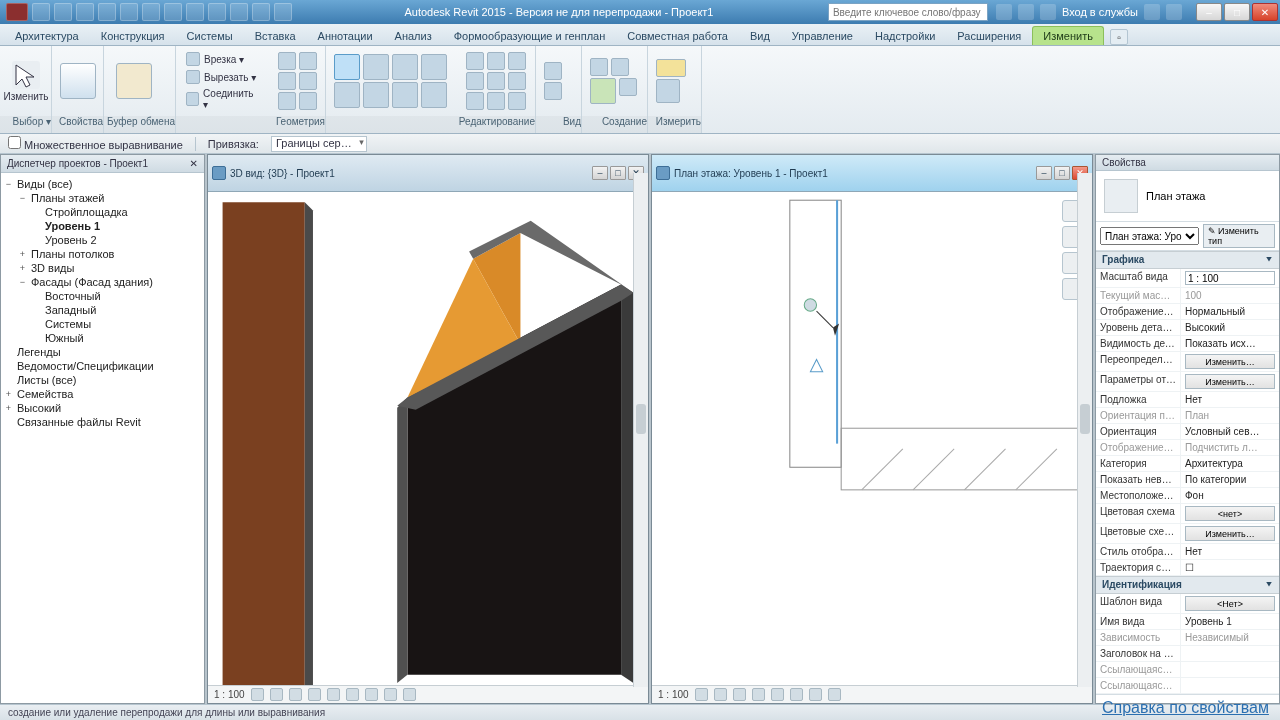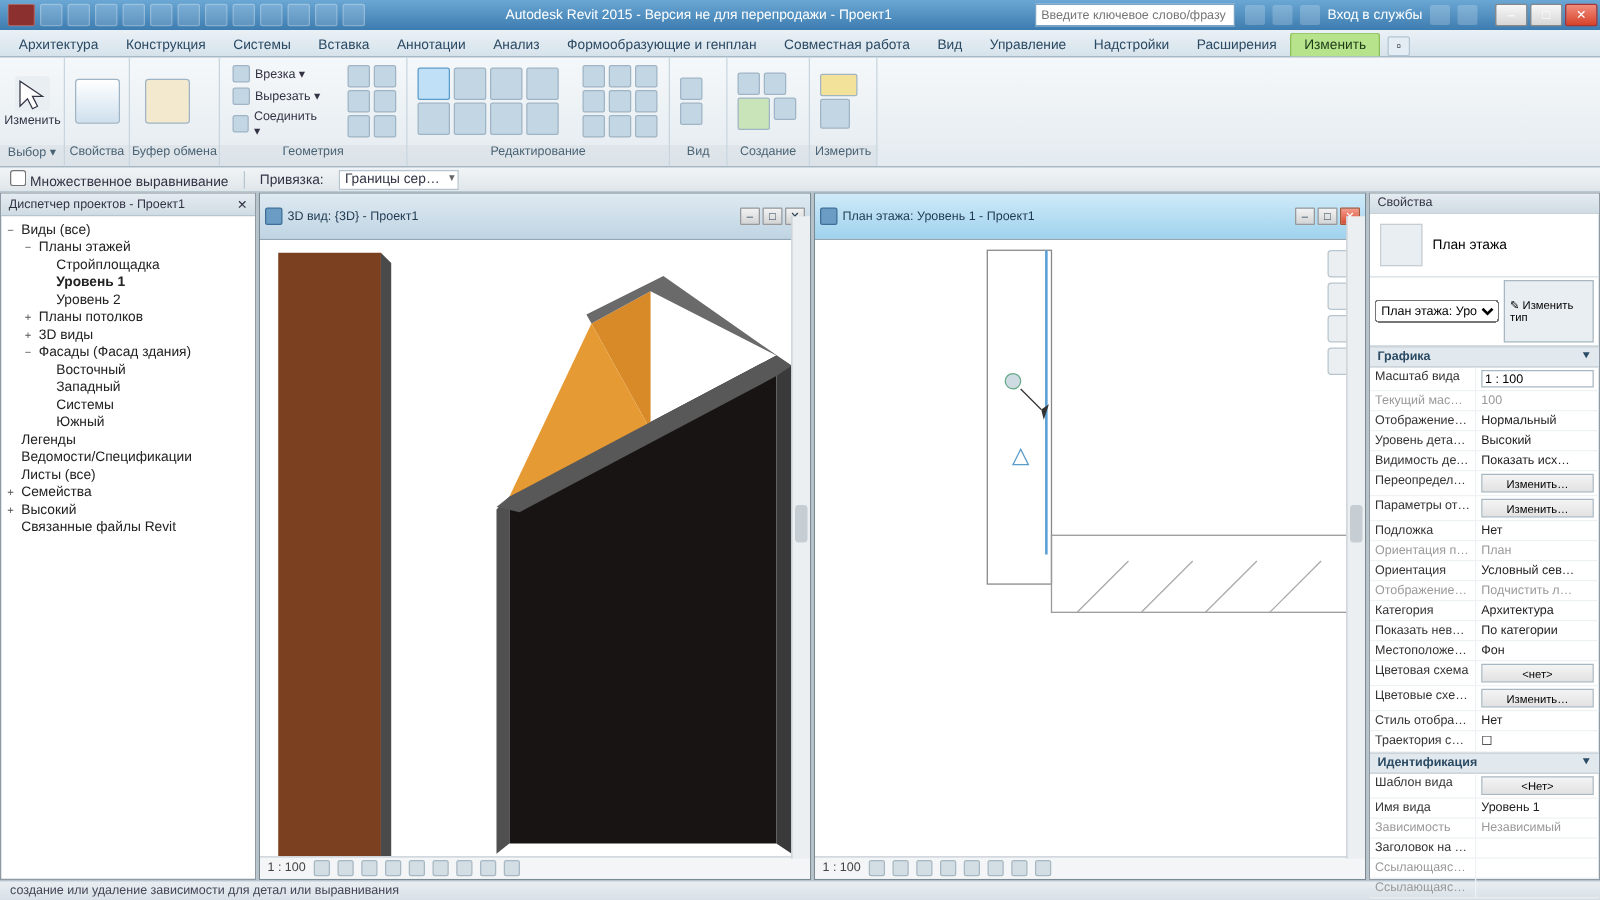--- a/index.html
+++ b/index.html
@@ -20,21 +20,21 @@
 
 .ribtabs { height: 22px; background: linear-gradient(#eaf1f6,#d6e2eb); display: flex; align-items: flex-end; padding: 0 4px; border-bottom: 1px solid #9fb4c4; }
 .ribtab { padding: 3px 10px; font-size: 11px; color: #2b4a63; border: 1px solid transparent; border-bottom: none; border-radius: 3px 3px 0 0; }
 .ribtab.active { background: #b7e38c; border-color: #8bbf5a; color: #1d3a17; }
 .ribtab-x { margin-left: 6px; width: 18px; height: 16px; display:flex; align-items:center; justify-content:center; font-size:10px; background:#e4edf3; border:1px solid #b3c5d2; border-radius:2px; }
 
 
 .ribbon { height: 88px; background: linear-gradient(#f5f8fa,#e4ebf0); border-bottom: 1px solid #9fb4c4; display: flex; }
 .rpanel { display: flex; flex-direction: column; border-right: 1px solid #c8d5de; }
 .rpanel-body { flex: 1; display: flex; align-items: center; gap: 19px; padding: 4px 8px; }
-.rpanel-title { height: 17px; font-size: 10px; text-align: center; color: #4a6374; background: rgba(0,0,0,.03); }
+.rpanel-title { height: 17px; font-size: 10px; text-align: right; color: #4a6374; background: rgba(0,0,0,.03); }
 .rbtn { display:flex; flex-direction:column; align-items:center; justify-content:center; gap:2px; padding: 2px 4px; min-width: 36px; border-radius:3px; }
 .rbtn .ico { width: 28px; height: 28px; background: #c3d6e4; border: 1px solid #9fb4c4; border-radius: 3px; }
 .rbtn .ico.big { width: 36px; height: 36px; }
 .rbtn .lbl { font-size: 10px; color:#334; text-align:center; line-height:1.1; }
 .rcol { display:flex; flex-direction:column; gap:2px; }
 .rsmall { display:flex; align-items:center; gap:4px; font-size:10px; color:#334; padding:1px 2px; border-radius:2px; }
 .rsmall .si { width:14px; height:14px; background:#c3d6e4; border:1px solid #9fb4c4; border-radius:2px; }
 .ricon { width:18px; height:18px; background:#c3d6e4; border:1px solid #9fb4c4; border-radius:2px; }
 .rrow { display:flex; gap:3px; }
 
@@ -77,21 +77,21 @@
 
 .shape3d { position:absolute; left:0; top:0; width:100%; height:100%; }
 
 
 .props { width: 185px; background:#fff; border:1px solid #8d9aa3; display:flex; flex-direction:column; }
 .props-hdr { height:18px; background:linear-gradient(#e5ecf1,#cfdbe3); border-bottom:1px solid #b6c5cf; font-size:10px; color:#334; padding:2px 6px; }
 .props-type { display:flex; align-items:center; gap:8px; padding:8px; border-bottom:1px solid #d4dde3; }
 .props-type .tico { width:34px; height:34px; background:#e9eef2; border:1px solid #c6ced3; }
 .props-sel { display:flex; align-items:center; gap:4px; padding:2px 4px; border-bottom:1px solid #d4dde3; }
 .props-sel select { flex:1; font-size:10px; height:18px; }
-.props-sel .ebtn { font-size:9px; border:1px solid #a8b8c2; background:#e9eef2; padding:14px 4px; }
+.props-sel .ebtn { font-size:9px; border:1px solid #a8b8c2; background:#e9eef2; padding:1px 4px; }
 .pgroup { background:#e2e9ee; font-size:10px; font-weight:bold; color:#2b4a63; padding:2px 6px; border-top:1px solid #c6ced3; border-bottom:1px solid #c6ced3; display:flex; }
 .pgroup .ex { margin-left:auto; font-weight:normal; }
 .prow { display:flex; font-size:10px; border-bottom:1px solid #eef2f4; }
 .prow .pk { width: 84px; padding:2px 4px; color:#333; overflow:hidden; white-space:nowrap; text-overflow:ellipsis; }
 .prow .pv { flex:1; padding:2px 4px; color:#222; border-left:1px solid #eef2f4; white-space:nowrap; overflow:hidden; text-overflow:ellipsis; }
 .prow .pv input { width:100%; border:1px solid #a8b8c2; font-size:10px; padding:0 2px; height:14px; }
 .prow .pv button { width:100%; font-size:9px; border:1px solid #a8b8c2; background:linear-gradient(#f4f4f4,#e2e2e2); height:15px; }
 .prow.dim .pk, .prow.dim .pv { color:#999; }
 .props-foot { padding:4px 6px; border-top:1px solid #d4dde3; }
 .props-foot a { font-size:16px; color:#2b6fb0; text-decoration:underline; }
@@ -585,14 +585,14 @@
         <div class="prow dim">
           <div class="pk">Ссылающаяся…</div>
           <div class="pv"></div>
         </div>
       </div>
     <div class="props-foot"><a>Справка по свойствам</a></div>
   </div>
 </div>
 
 <div class="status">
-    <span>создание или удаление зависимости для детал или выравнивания</span>
+    <span>создание или удаление перепродажи для длины или выравнивания</span>
   </div>
 
 </body></html>

